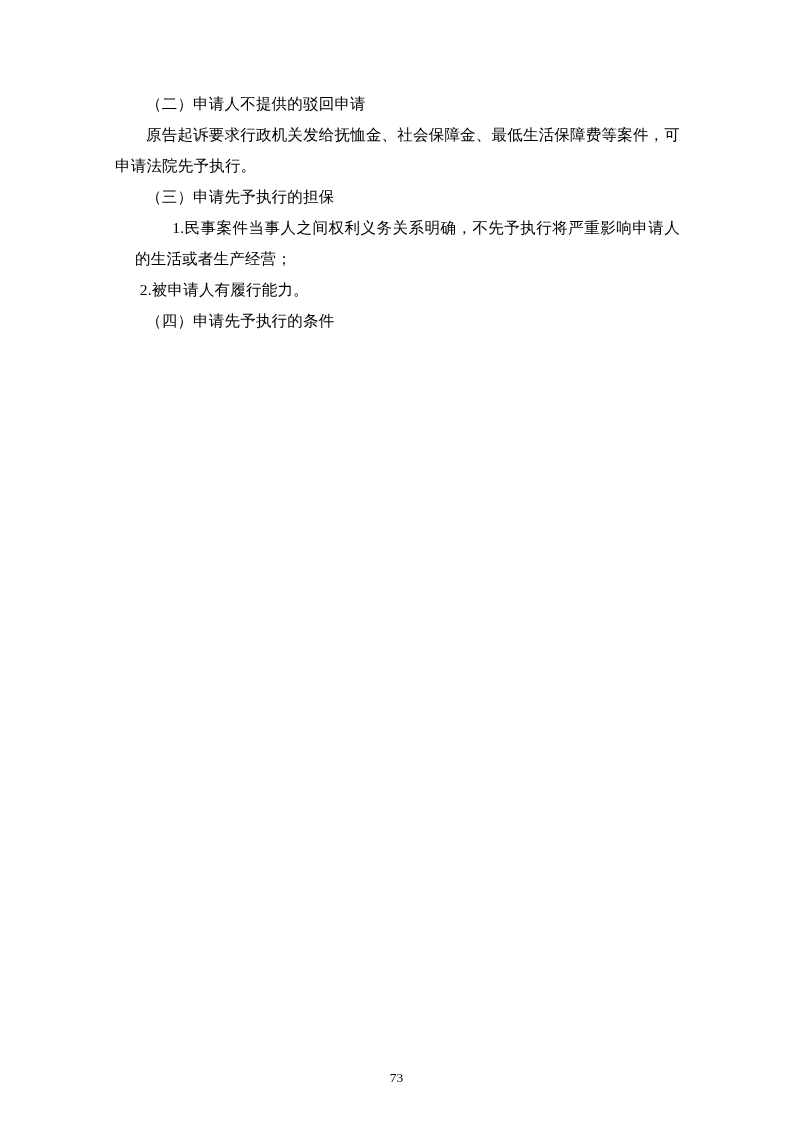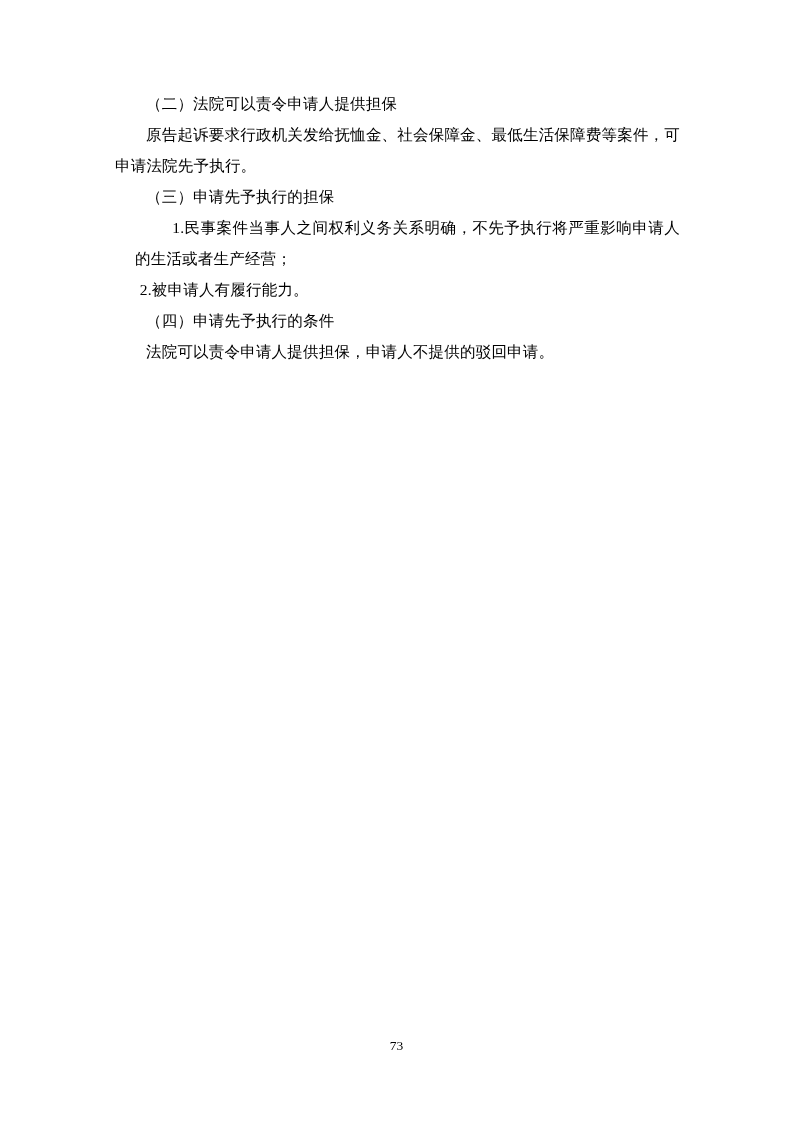--- a/index.html
+++ b/index.html
@@ -43,35 +43,34 @@
   .indent-2 {
     text-indent: 2.4em;
     margin-left: 20px;
   }
   .indent-small {
     text-indent: 1.6em;
   }
   .page-number {
     position: absolute;
     left: 0;
-    top: 1038px;
+    top: 1070px;
     width: 793px;
     text-align: center;
     font-size: 13.5px;
     font-family: "Liberation Serif", "DejaVu Serif", serif;
     color: #000;
   }
 </style>
 </head>
 <body>
 
 <div class="page">
   <div class="content">
-    <p class="para indent-1">（二）法院可以责令申请人提供担保</p>
+    <p class="para indent-1">（二）申请人不提供的驳回申请</p>
     <p class="para indent-1">原告起诉要求行政机关发给抚恤金、社会保障金、最低生活保障费等案件，可申请法院先予执行。</p>
     <p class="para indent-1">（三）申请先予执行的担保</p>
     <p class="para indent-2">1.民事案件当事人之间权利义务关系明确，不先予执行将严重影响申请人的生活或者生产经营；</p>
     <p class="para indent-small">2.被申请人有履行能力。</p>
     <p class="para indent-1">（四）申请先予执行的条件</p>
-    <p class="para indent-1">法院可以责令申请人提供担保，申请人不提供的驳回申请。</p>
   </div>
   <div class="page-number">73</div>
 </div>
 
 </body></html>

